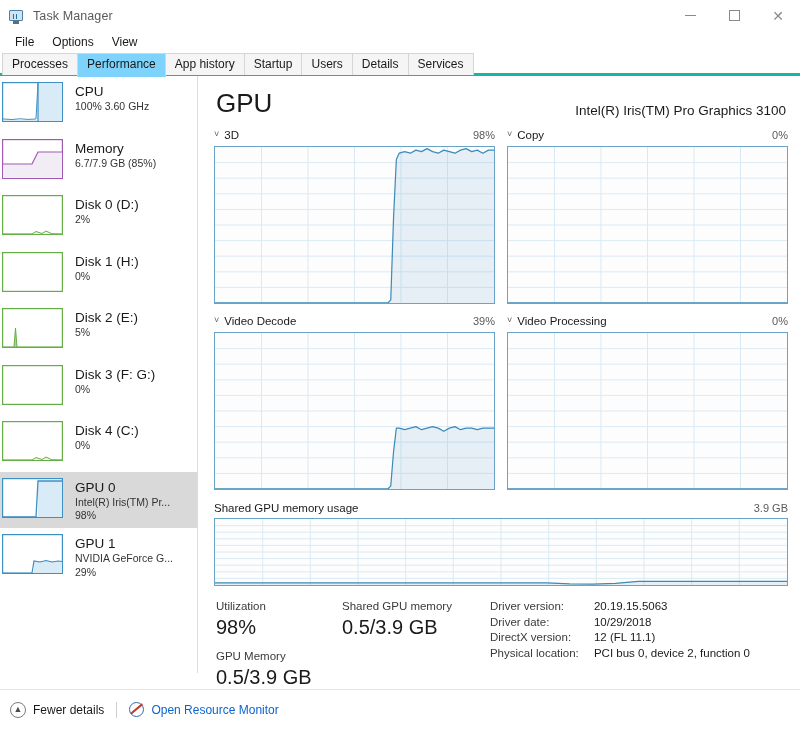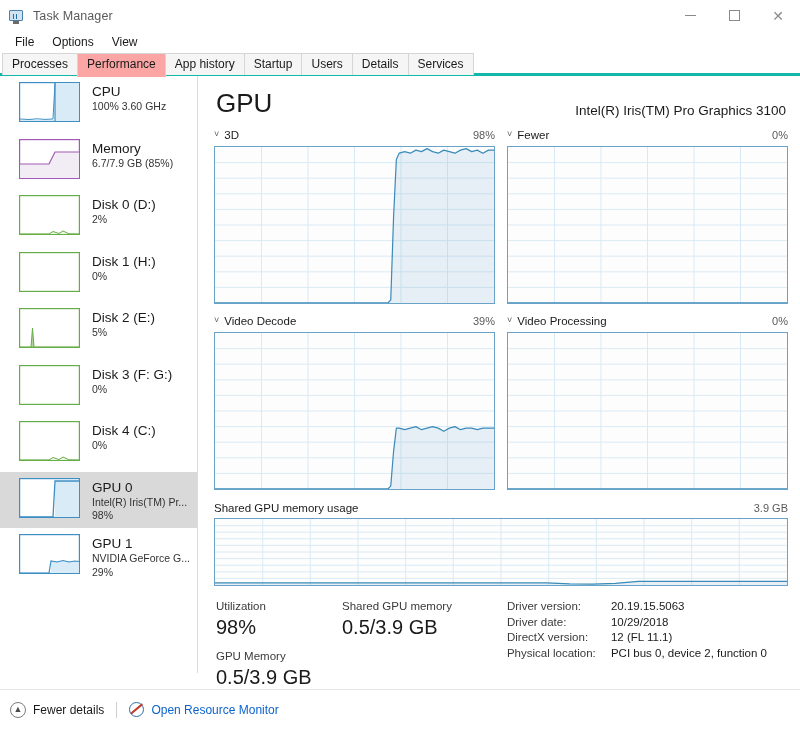--- a/index.html
+++ b/index.html
@@ -47,31 +47,31 @@
   .tabstrip {
     height: 23px; display: flex; align-items: flex-start;
     border-bottom: 3px solid #14b8a6; background: #fff; padding-left: 2px;
   }
   .tab {
     font-size: 12px; color: #1a1a1a; padding: 3px 9px 4px 9px;
     border: 1px solid #d6d6d6; border-bottom: none; background: #f5f5f5;
     margin-right: -1px; cursor: default; height: 22px; line-height: 15px;
     white-space: nowrap;
   }
-  .tab.active { background: #fca5a5; position: relative; z-index: 2; height: 24px; margin-bottom: -1px; }
+  .tab.active { background: #7dd3fc; position: relative; z-index: 2; height: 24px; margin-bottom: -1px; }
 
   
   .body { display: flex; height: 597px; }
   .sidebar {
     width: 198px; border-right: 1px solid #dcdcdc; background: #fff;
     overflow: hidden; position: relative;
   }
   .side-item {
     display: flex; align-items: flex-start; height: 56.5px;
-    padding: 6px 4px 0 19px; cursor: default;
+    padding: 6px 4px 0 2px; cursor: default;
   }
   .side-item.selected { background: #d9d9d9; }
   .thumb { width: 61px; height: 40px; flex: 0 0 auto; position: relative; background: #fff; }
   .thumb svg { display: block; width: 100%; height: 100%; }
   .side-text { margin-left: 12px; padding-top: 1px; min-width: 0; }
   .side-title { font-size: 13.5px; color: #1a1a1a; line-height: 17px; white-space: nowrap; }
   .side-sub { font-size: 10.5px; color: #333; line-height: 13.5px; white-space: nowrap;
               overflow: hidden; text-overflow: ellipsis; max-width: 116px; }
 
   
@@ -95,21 +95,21 @@
   .shared-label { font-size: 11.5px; color: #1a1a1a; }
   .shared-val { font-size: 11px; color: #5a5a5a; }
 
   
   .stats { display: flex; margin-top: 12px; padding-left: 2px; }
   .stat-col { margin-right: 26px; }
   .stat-label { font-size: 11.5px; color: #3a3a3a; line-height: 16px; }
   .stat-big { font-size: 20px; color: #1a1a1a; line-height: 26px; font-weight: 400; }
   .info-table { margin-left: 12px; margin-top: 1px; }
   .info-row { display: flex; line-height: 15.5px; }
-  .info-key { width: 104px; font-size: 11.5px; color: #3a3a3a; margin-left: 17px; }
+  .info-key { width: 104px; font-size: 11.5px; color: #3a3a3a; }
   .info-val { font-size: 11.5px; color: #1a1a1a; }
 
   
   .statusbar {
     position: absolute; left: 0; bottom: 0; width: 800px; height: 40px;
     display: flex; align-items: center; padding-left: 10px;
     border-top: 1px solid #e6e6e6; background: #fff;
   }
   .sb-item { display: flex; align-items: center; cursor: default; }
   .circ-arrow {
@@ -329,21 +329,21 @@
                   <path d="M0.00 158 L0.00 158.00 L24.00 158.00 L48.00 158.00 L72.00 158.00 L96.00 158.00 L120.00 158.00 L144.00 158.00 L168.00 158.00 L180.00 158.00 L186.00 158.00 L189.00 154.84 L192.00 71.10 L195.00 12.64 L198.00 6.32 L204.00 4.74 L210.00 6.32 L216.00 3.16 L222.00 4.74 L228.00 1.58 L234.00 4.74 L240.00 6.32 L246.00 3.16 L252.00 4.74 L258.00 6.32 L264.00 3.16 L270.00 1.58 L276.00 4.74 L282.00 3.16 L288.00 6.32 L294.00 3.16 L300.00 3.16 L300 158 Z" fill="rgba(110,165,205,0.16)" stroke="none"></path>
                   <path d="M0.00 158.00 L24.00 158.00 L48.00 158.00 L72.00 158.00 L96.00 158.00 L120.00 158.00 L144.00 158.00 L168.00 158.00 L180.00 158.00 L186.00 158.00 L189.00 154.84 L192.00 71.10 L195.00 12.64 L198.00 6.32 L204.00 4.74 L210.00 6.32 L216.00 3.16 L222.00 4.74 L228.00 1.58 L234.00 4.74 L240.00 6.32 L246.00 3.16 L252.00 4.74 L258.00 6.32 L264.00 3.16 L270.00 1.58 L276.00 4.74 L282.00 3.16 L288.00 6.32 L294.00 3.16 L300.00 3.16 " fill="none" stroke="#3b8ab8" stroke-width="1.3" stroke-linejoin="round"></path>
                 </g>
             </svg>
           </div>
         </div>
         <div class="gcell">
           <div class="g-head">
             <div class="g-label">
               <span class="chev">˅</span>
-              <span>Fewer</span>
+              <span>Copy</span>
             </div>
             <div class="g-val">0%</div>
           </div>
           <div class="gbox">
             <svg viewBox="0 0 300 158" preserveAspectRatio="none">
               <g id="grid-b">
                   <rect x="0" y="0" width="300" height="158" fill="#fdfdfe"></rect>
                   <line x1="50" y1="0" x2="50" y2="158" stroke="#d8e9f3" stroke-width="1"></line>
                   <line x1="100" y1="0" x2="100" y2="158" stroke="#d8e9f3" stroke-width="1"></line>
                   <line x1="150" y1="0" x2="150" y2="158" stroke="#d8e9f3" stroke-width="1"></line>

